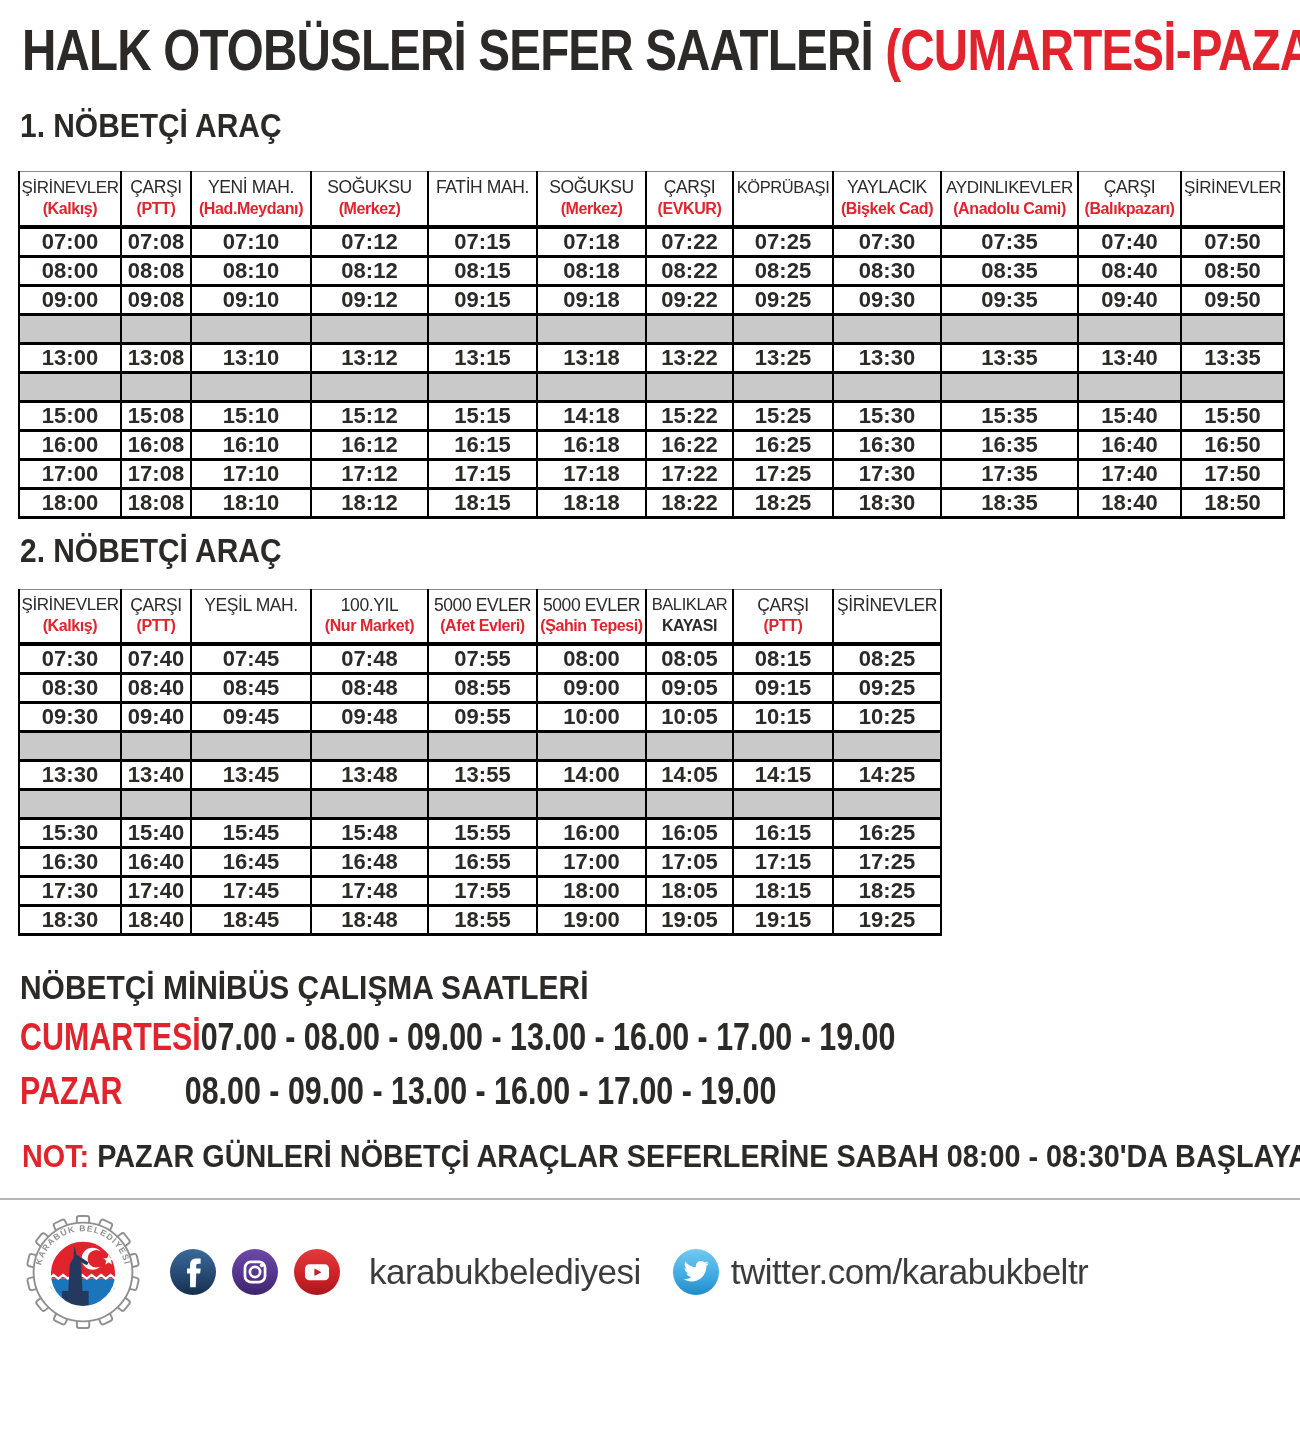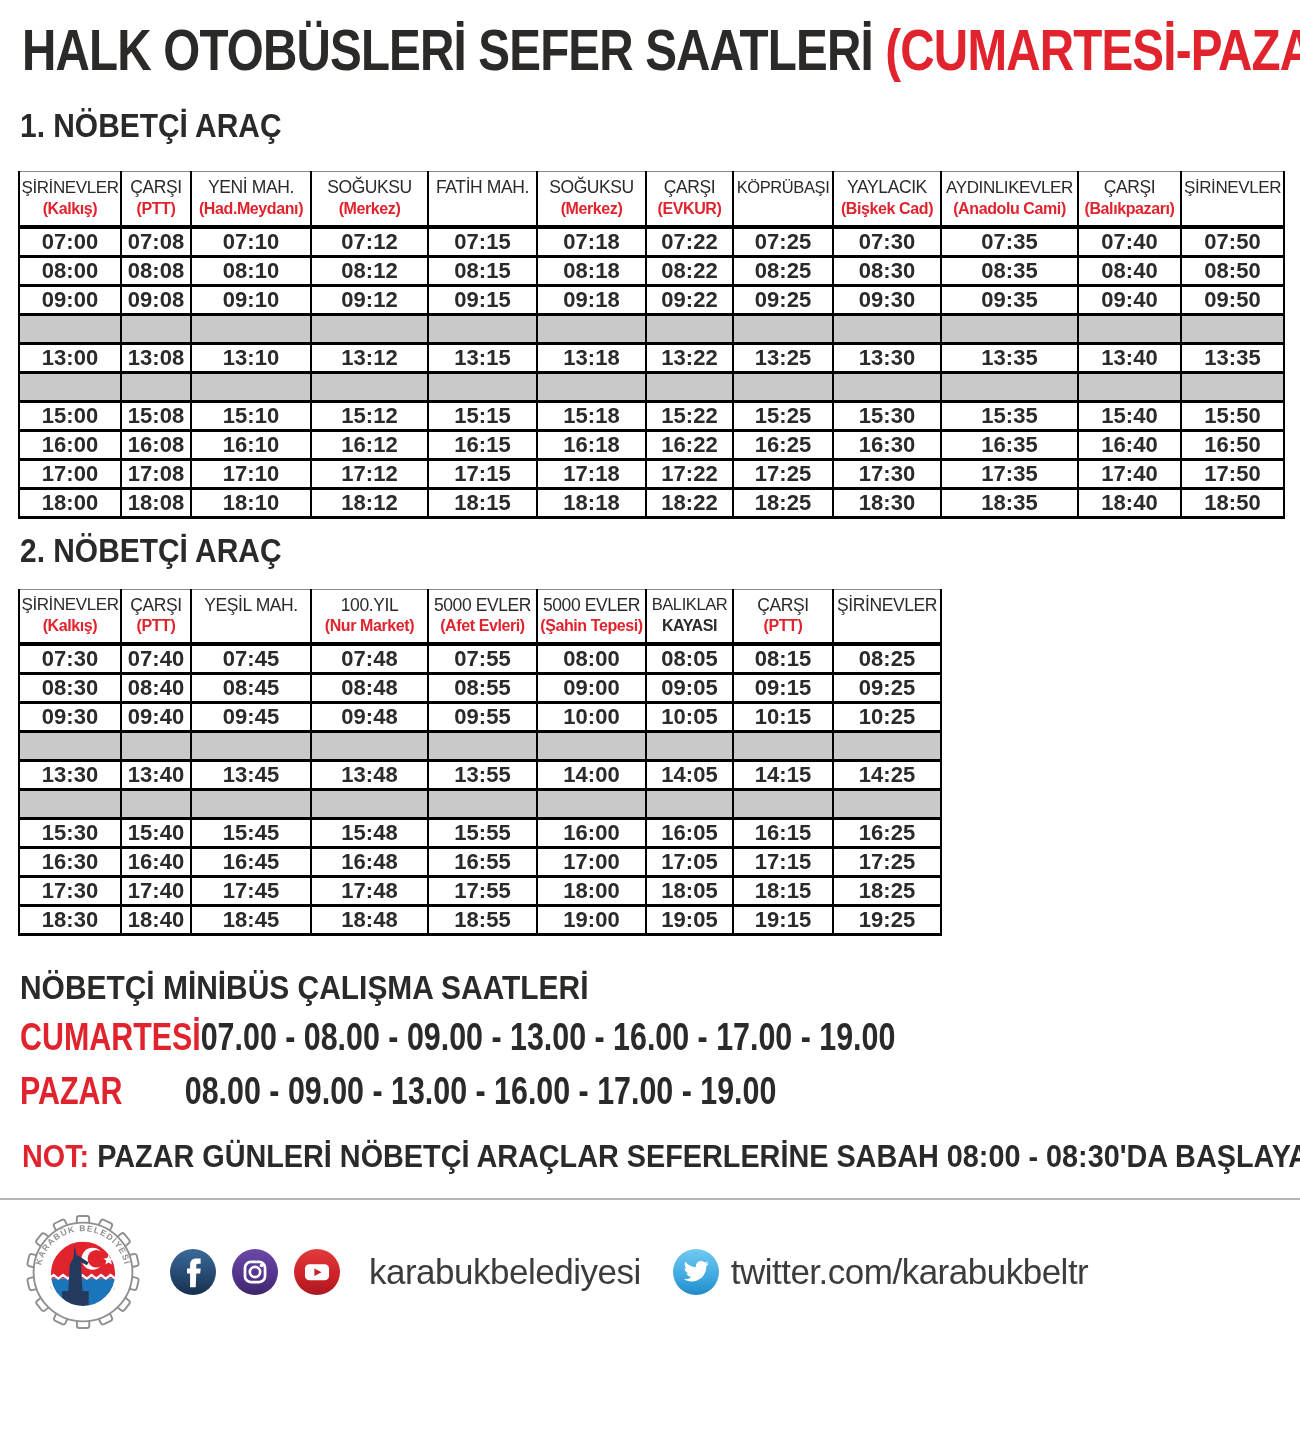--- a/index.html
+++ b/index.html
@@ -227,21 +227,21 @@
         <td></td>
         <td></td>
         <td></td>
       </tr>
       <tr>
         <td><span>15:00</span></td>
         <td><span>15:08</span></td>
         <td><span>15:10</span></td>
         <td><span>15:12</span></td>
         <td><span>15:15</span></td>
-        <td><span>15:18</span></td>
+        <td><span>14:18</span></td>
         <td><span>15:22</span></td>
         <td><span>15:25</span></td>
         <td><span>15:30</span></td>
         <td><span>15:35</span></td>
         <td><span>15:40</span></td>
         <td><span>15:50</span></td>
       </tr>
       <tr>
         <td><span>16:00</span></td>
         <td><span>16:08</span></td>

